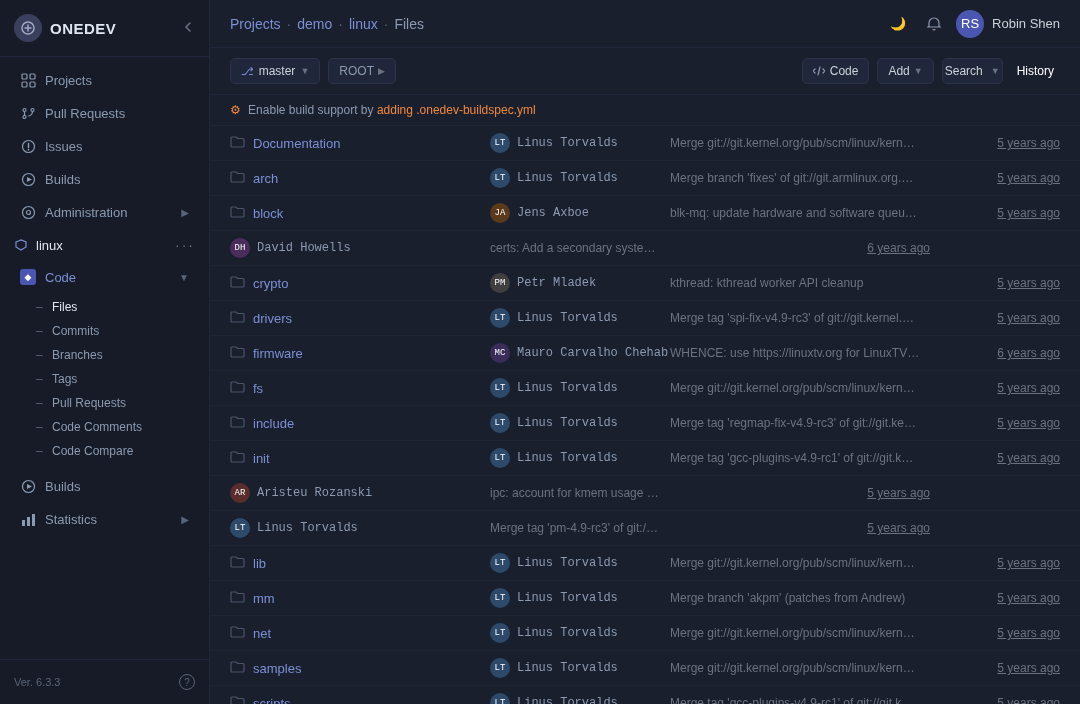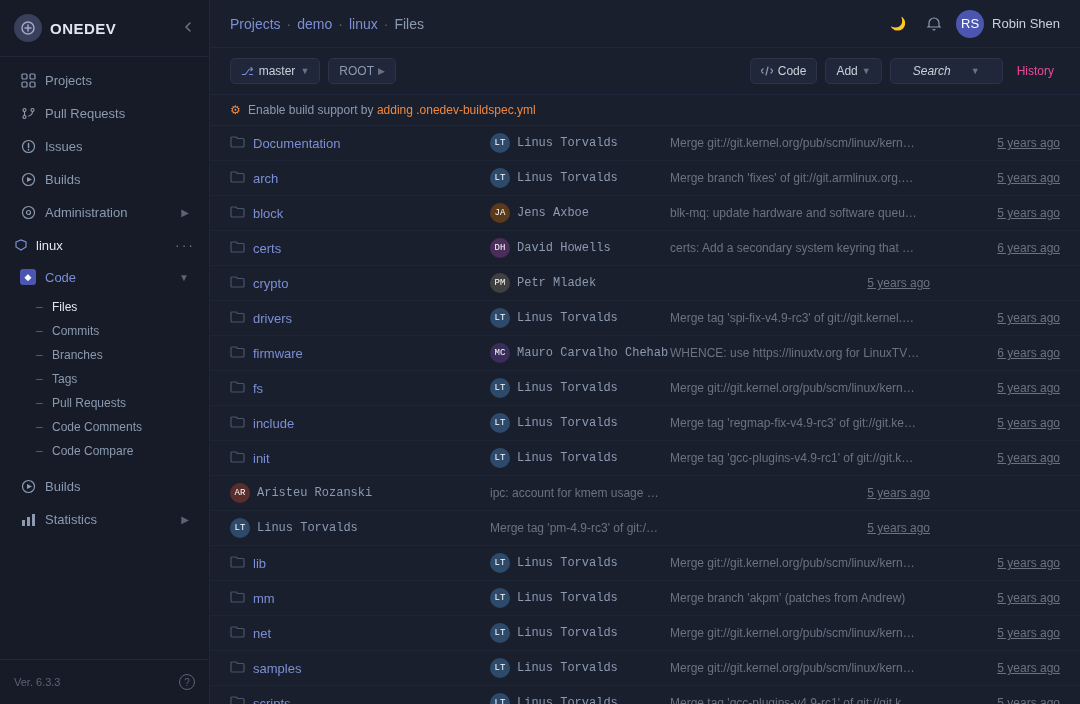--- a/index.html
+++ b/index.html
@@ -48,22 +48,22 @@
     .username { color: #c9d1d9; font-size: 13px; cursor: pointer; }
 
     
     .toolbar { display: flex; align-items: center; gap: 8px; padding: 10px 20px; border-bottom: 1px solid #21273a; flex-shrink: 0; }
     .btn-branch { display: flex; align-items: center; gap: 5px; background: #21273a; border: 1px solid #2d3448; border-radius: 5px; padding: 5px 10px; cursor: pointer; color: #c9d1d9; font-size: 12px; }
     .branch-icon { color: #7c8fd4; font-size: 11px; }
     .path-btn { display: flex; align-items: center; gap: 4px; background: #21273a; border: 1px solid #2d3448; border-radius: 5px; padding: 5px 10px; cursor: pointer; color: #8b9ab0; font-size: 12px; }
     .toolbar-right { margin-left: auto; display: flex; align-items: center; gap: 8px; }
     .btn-code { display: flex; align-items: center; gap: 5px; background: #21273a; border: 1px solid #2d3448; border-radius: 5px; padding: 5px 10px; cursor: pointer; color: #c9d1d9; font-size: 12px; }
     .btn-add { display: flex; align-items: center; gap: 4px; background: #21273a; border: 1px solid #2d3448; border-radius: 5px; padding: 5px 10px; cursor: pointer; color: #c9d1d9; font-size: 12px; }
-    .btn-search { display: flex; align-items: center; gap: 20px; background: #21273a; border: 1px solid #2d3448; border-radius: 5px; padding: 5px 22px; cursor: pointer; color: #c9d1d9; font-size: 12px; font-style: italic; }
-    .btn-history { background: transparent; border: none; color: #ec4899; font-size: 12px; cursor: pointer; padding: 5px 6px; }
+    .btn-search { display: flex; align-items: center; gap: 8px; background: #21273a; border: 1px solid #2d3448; border-radius: 5px; padding: 5px 2px; cursor: pointer; color: #c9d1d9; font-size: 12px; }
+    .btn-history { background: transparent; border: none; color: #ffffff; font-size: 12px; cursor: pointer; padding: 5px 6px; }
     .caret { font-size: 9px; color: #6b7280; }
 
     
     .build-notice { padding: 8px 20px; border-bottom: 1px solid #21273a; font-size: 12px; color: #8b9ab0; flex-shrink: 0; }
     .build-notice a { color: #f0883e; cursor: pointer; text-decoration: none; }
     .build-icon { color: #f0883e; margin-right: 4px; }
 
     
     .file-table { flex: 1; overflow-y: auto; }
     .file-row { display: grid; grid-template-columns: 260px 180px 1fr 130px; align-items: center; padding: 7px 20px; border-bottom: 1px solid #1e2535; cursor: pointer; }
@@ -332,48 +332,41 @@
       <span>block</span>
     </div>
     <div class="file-author">
       <div class="au-avatar" style="background:#5a3a1a">JA</div>
       <span>Jens Axboe</span>
     </div>
     <div class="file-commit">blk-mq: update hardware and software queues for sleeping alloc</div>
     <div class="file-time">5 years ago</div>
   </div>
       <div class="file-row">
-    <div class="file-name">
-      <span class="folder-icon">
-        <svg width="15" height="13" viewBox="0 0 15 13" fill="none">
-              <path d="M1 3a1 1 0 011-1h4l1.5 1.5H13a1 1 0 011 1V11a1 1 0 01-1 1H2a1 1 0 01-1-1V3z" stroke="#4a5568" stroke-width="1.2" fill="none"></path>
-            </svg>
-      </span>
-      <span>certs</span>
-    </div>
     <div class="file-author">
       <div class="au-avatar" style="background:#4a2d5a">DH</div>
       <span>David Howells</span>
     </div>
     <div class="file-commit">certs: Add a secondary system keyring that can be added to dynamically</div>
     <div class="file-time">6 years ago</div>
   </div>
       <div class="file-row">
     <div class="file-name">
       <span class="folder-icon">
         <svg width="15" height="13" viewBox="0 0 15 13" fill="none">
               <path d="M1 3a1 1 0 011-1h4l1.5 1.5H13a1 1 0 011 1V11a1 1 0 01-1 1H2a1 1 0 01-1-1V3z" stroke="#4a5568" stroke-width="1.2" fill="none"></path>
             </svg>
       </span>
       <span>crypto</span>
     </div>
     <div class="file-author">
       <div class="au-avatar" style="background:#404040">PM</div>
       <span>Petr Mladek</span>
     </div>
+    <div class="file-commit">kthread: kthread worker API cleanup</div>
     <div class="file-time">5 years ago</div>
   </div>
       <div class="file-row">
     <div class="file-name">
       <span class="folder-icon">
         <svg width="15" height="13" viewBox="0 0 15 13" fill="none">
               <path d="M1 3a1 1 0 011-1h4l1.5 1.5H13a1 1 0 011 1V11a1 1 0 01-1 1H2a1 1 0 01-1-1V3z" stroke="#4a5568" stroke-width="1.2" fill="none"></path>
             </svg>
       </span>
       <span>drivers</span>

